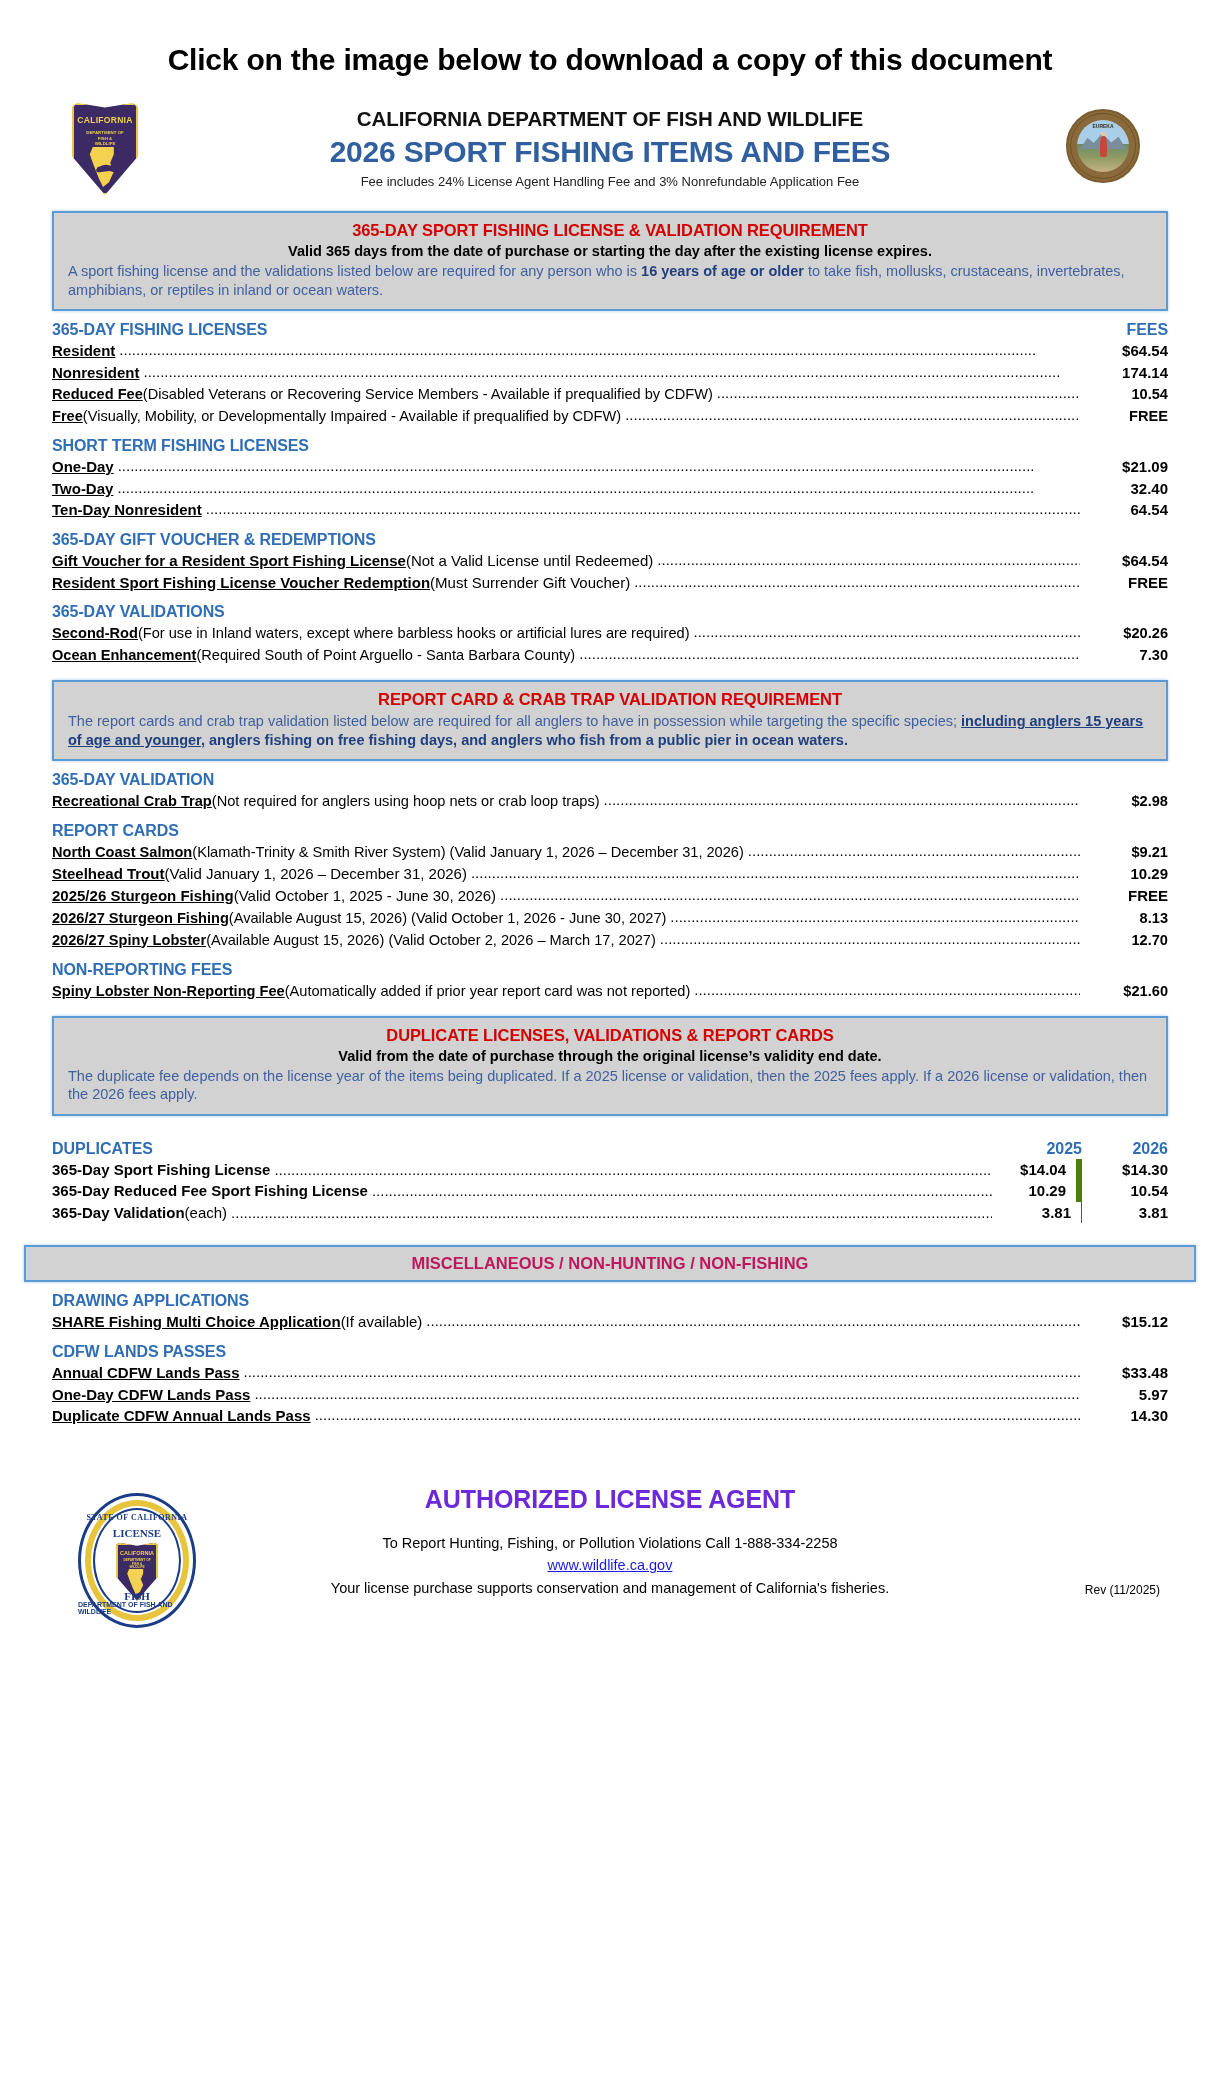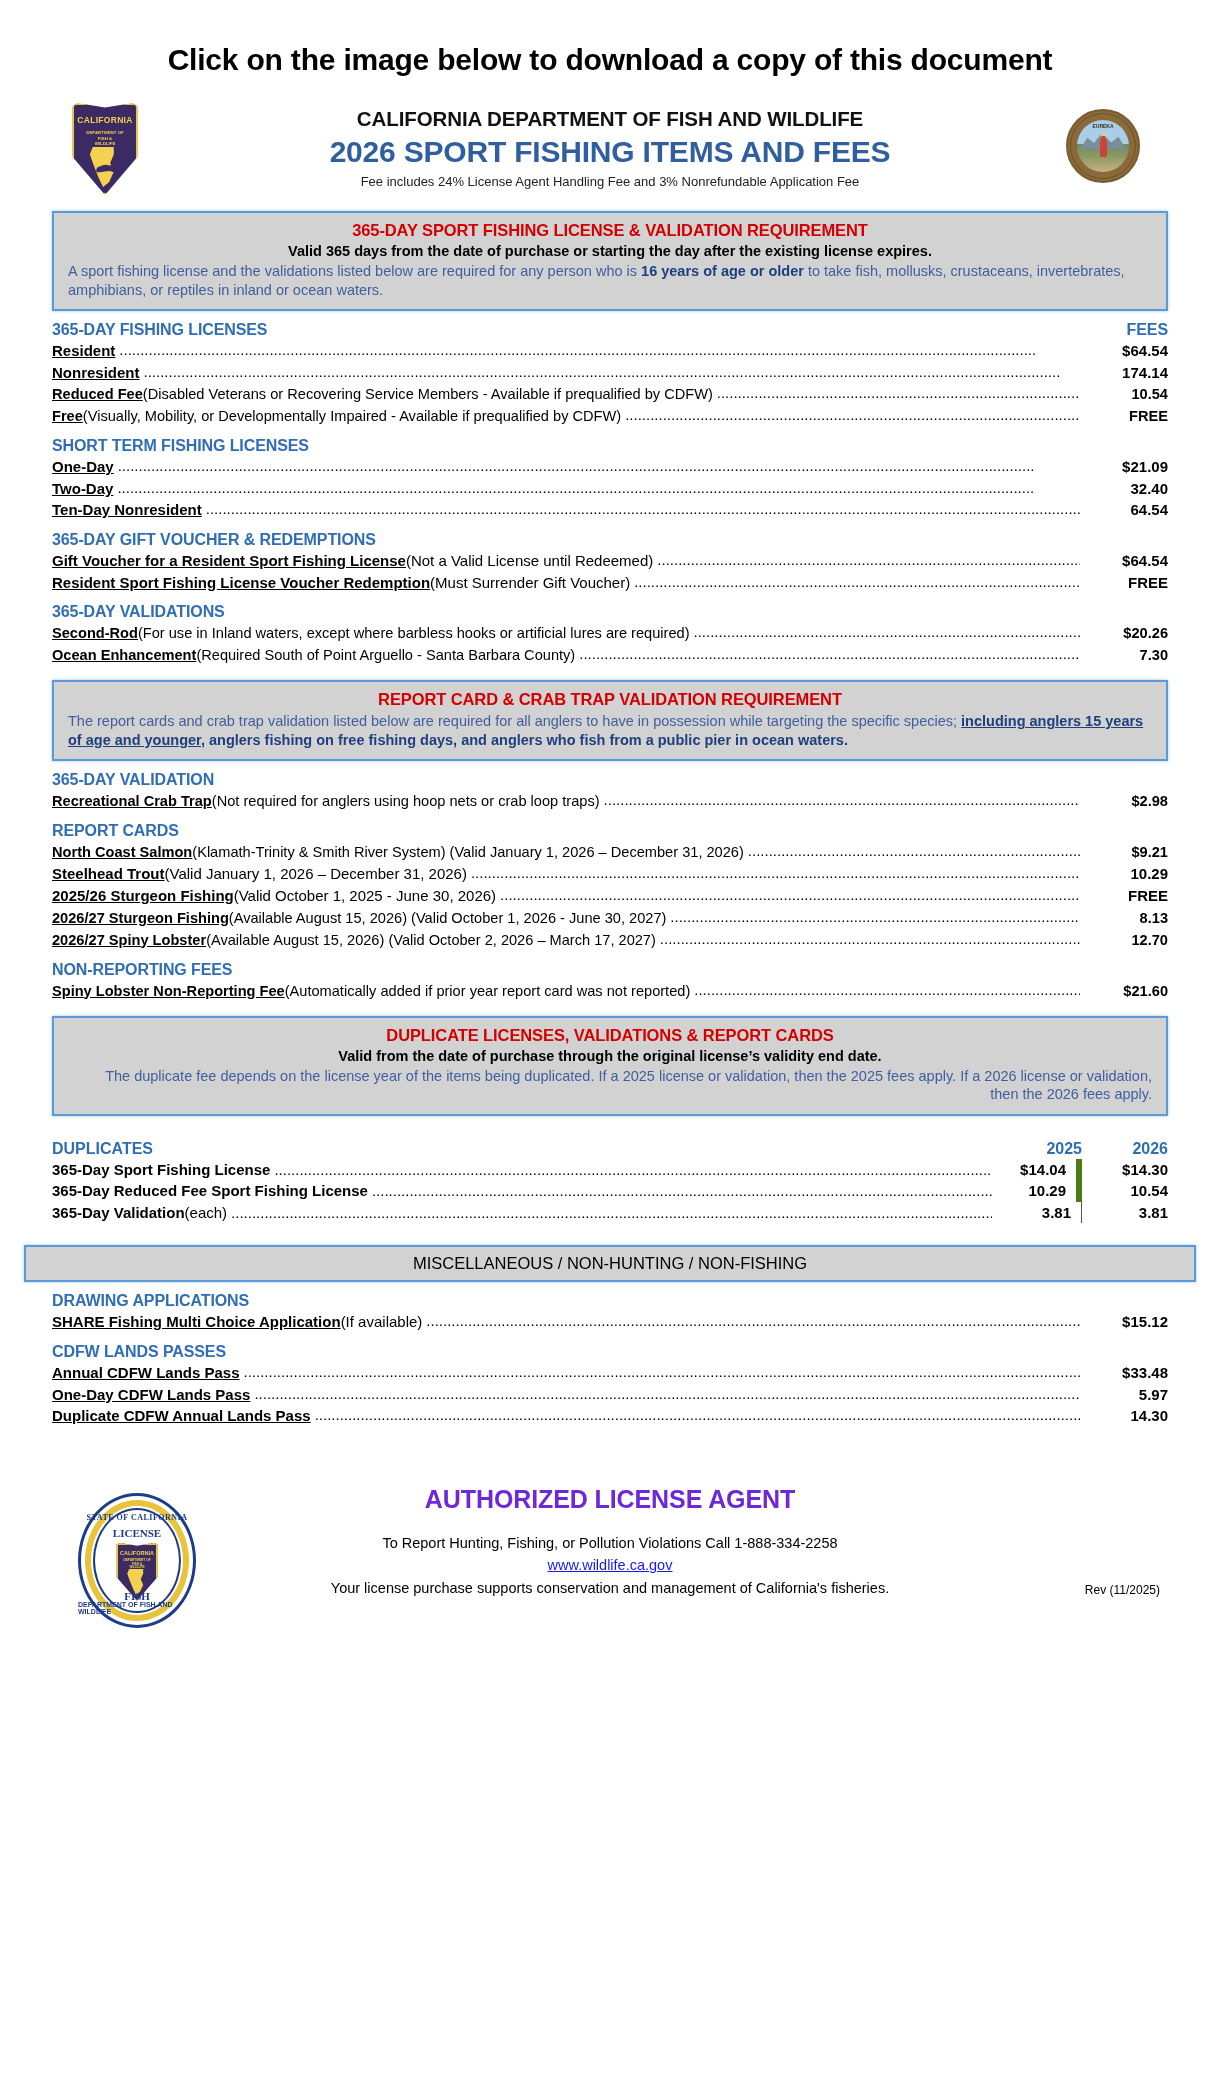--- a/index.html
+++ b/index.html
@@ -124,28 +124,28 @@
   }
   .notice .n-sub {
     text-align: center; color: #000; font-weight: bold; font-size: 14.5px;
     margin-bottom: 3px;
   }
   .notice .n-body {
     color: #3f5f9f; font-size: 14.5px; line-height: 1.28; text-align: left;
   }
   .notice .n-body b { color: #1f3f7f; }
   .notice .n-body u { text-decoration: underline; }
-  .notice.center-body .n-body { text-align: right; margin-left: 16px; }
+  .notice.center-body .n-body { text-align: left; }
 
   .notice-slim {
     margin: 0 24px; background: #d2d2d2; border: 2px solid #5b9bd5;
     box-shadow: 0 0 3px rgba(91,155,213,.55);
     padding: 7px 14px;
     text-align: center;
-    color: #000000; font-weight: normal; font-size: 16.5px;
+    color: #be185d; font-weight: bold; font-size: 16.5px;
   }
 
   
   .section { margin: 0 52px; }
   .sec-head {
     color: #2f6db5; font-weight: bold; font-size: 16px;
     letter-spacing: -0.1px; padding: 10px 0 1px 0;
   }
   .sec-head.with-fees { display: flex; justify-content: space-between; align-items: baseline; }
   .sec-head .fees-label { color: #2f6db5; font-weight: bold; font-size: 16px; }

